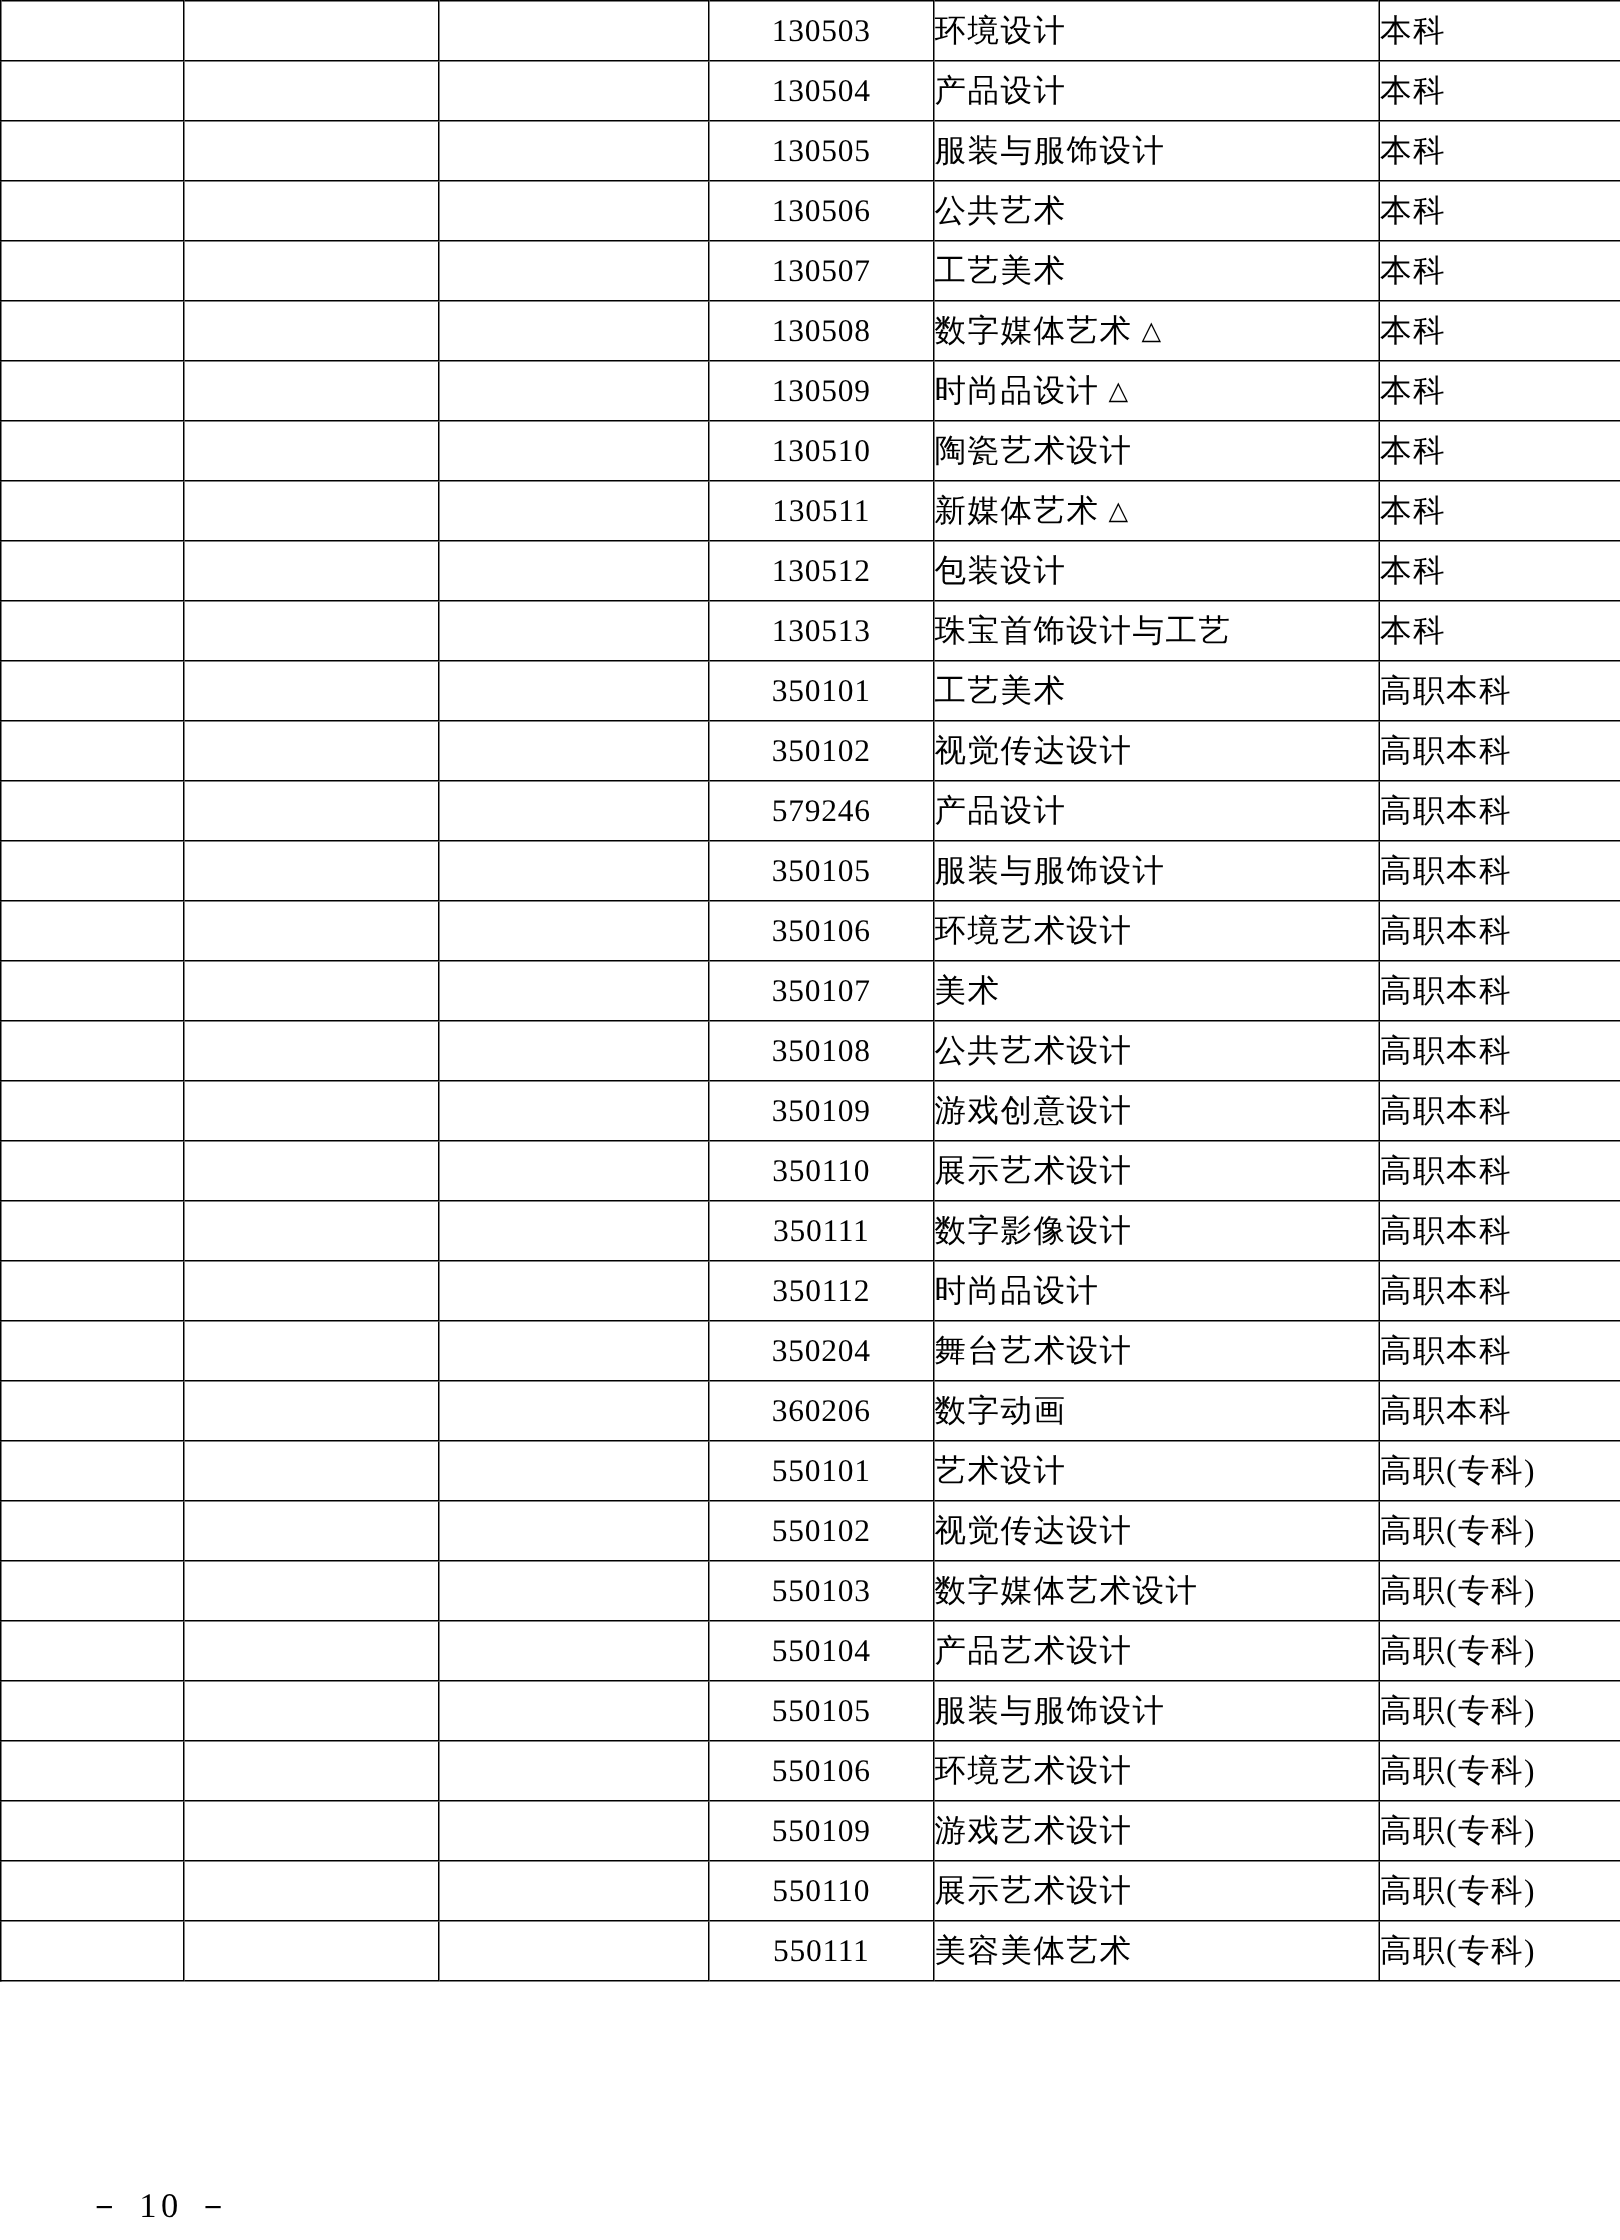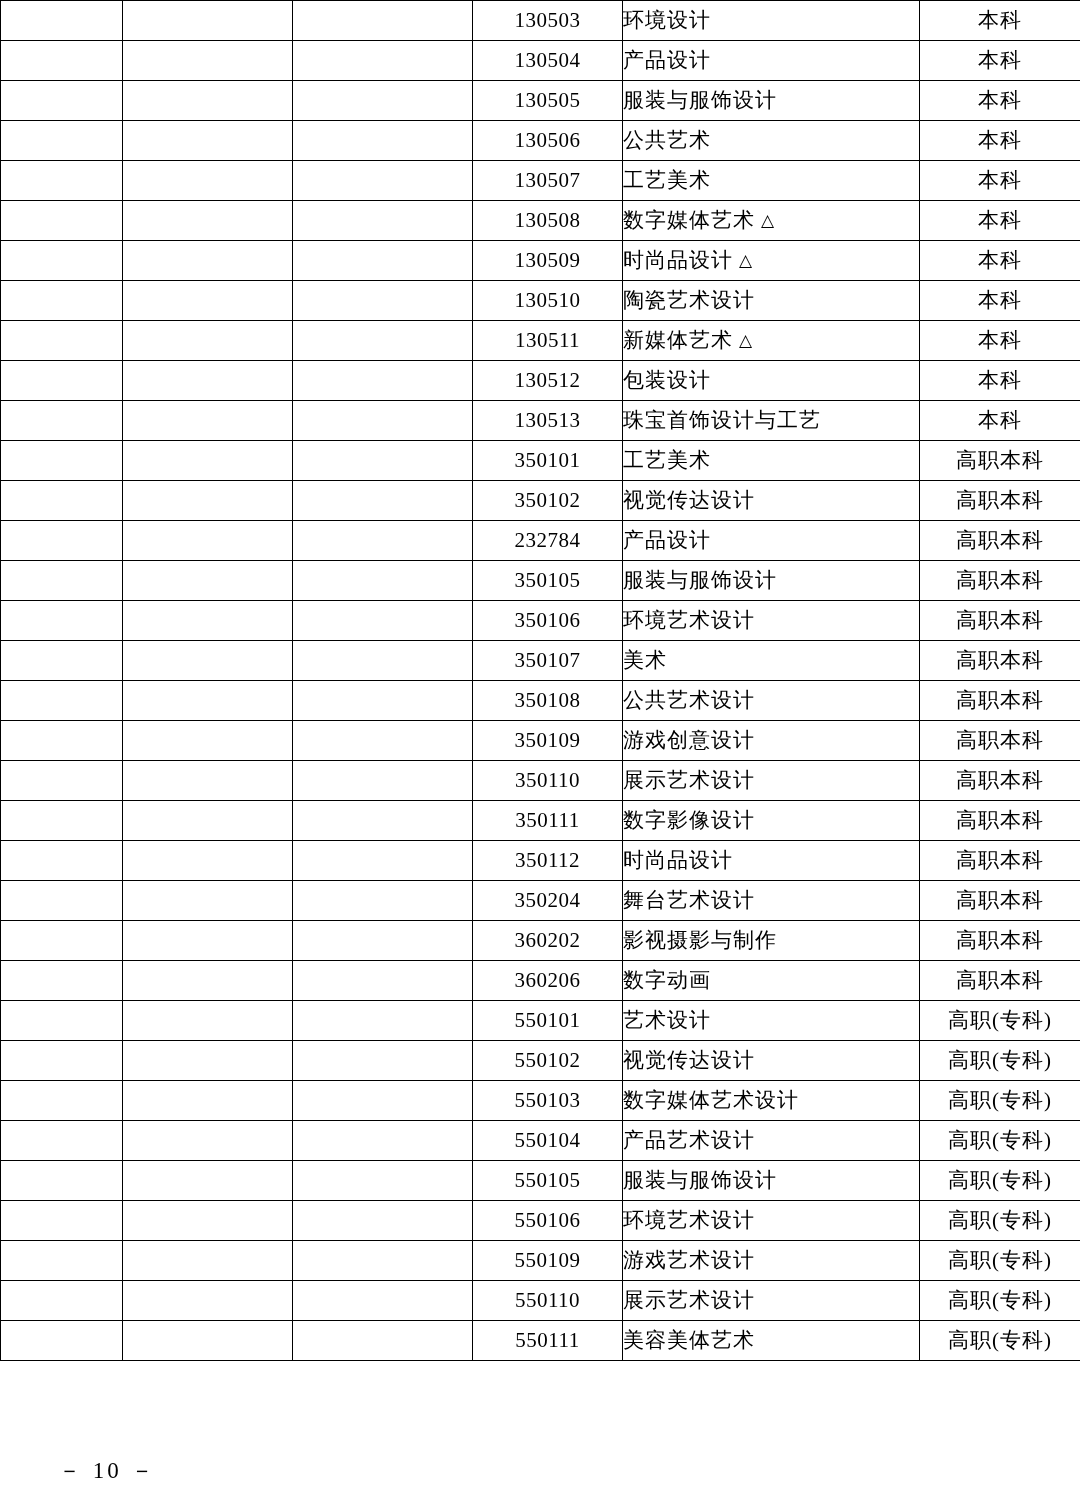--- a/index.html
+++ b/index.html
@@ -56,21 +56,20 @@
   td.code {
     text-align: center;
     letter-spacing: 0.5px;
   }
   td.name {
     text-align: left;
     padding-left: 14px;
     letter-spacing: 1px;
   }
   td.level {
-    text-align: center;
     letter-spacing: 1px;
     border-right: 1.5px solid #000;
   }
   .tri {
     font-size: 17px;
     padding-left: 6px;
     vertical-align: 1px;
   }
   .footer {
     position: absolute;
@@ -199,21 +198,21 @@
           <td class="col-blank"></td>
           <td class="col-blank"></td>
           <td class="code">350102</td>
           <td class="name"><span>视觉传达设计</span></td>
           <td class="level">高职本科</td>
         </tr>
         <tr>
           <td class="col-spacer"></td>
           <td class="col-blank"></td>
           <td class="col-blank"></td>
-          <td class="code">232784</td>
+          <td class="code">579246</td>
           <td class="name"><span>产品设计</span></td>
           <td class="level">高职本科</td>
         </tr>
         <tr>
           <td class="col-spacer"></td>
           <td class="col-blank"></td>
           <td class="col-blank"></td>
           <td class="code">350105</td>
           <td class="name"><span>服装与服饰设计</span></td>
           <td class="level">高职本科</td>
@@ -273,28 +272,20 @@
           <td class="code">350112</td>
           <td class="name"><span>时尚品设计</span></td>
           <td class="level">高职本科</td>
         </tr>
         <tr>
           <td class="col-spacer"></td>
           <td class="col-blank"></td>
           <td class="col-blank"></td>
           <td class="code">350204</td>
           <td class="name"><span>舞台艺术设计</span></td>
-          <td class="level">高职本科</td>
-        </tr>
-        <tr>
-          <td class="col-spacer"></td>
-          <td class="col-blank"></td>
-          <td class="col-blank"></td>
-          <td class="code">360202</td>
-          <td class="name"><span>影视摄影与制作</span></td>
           <td class="level">高职本科</td>
         </tr>
         <tr>
           <td class="col-spacer"></td>
           <td class="col-blank"></td>
           <td class="col-blank"></td>
           <td class="code">360206</td>
           <td class="name"><span>数字动画</span></td>
           <td class="level">高职本科</td>
         </tr>

